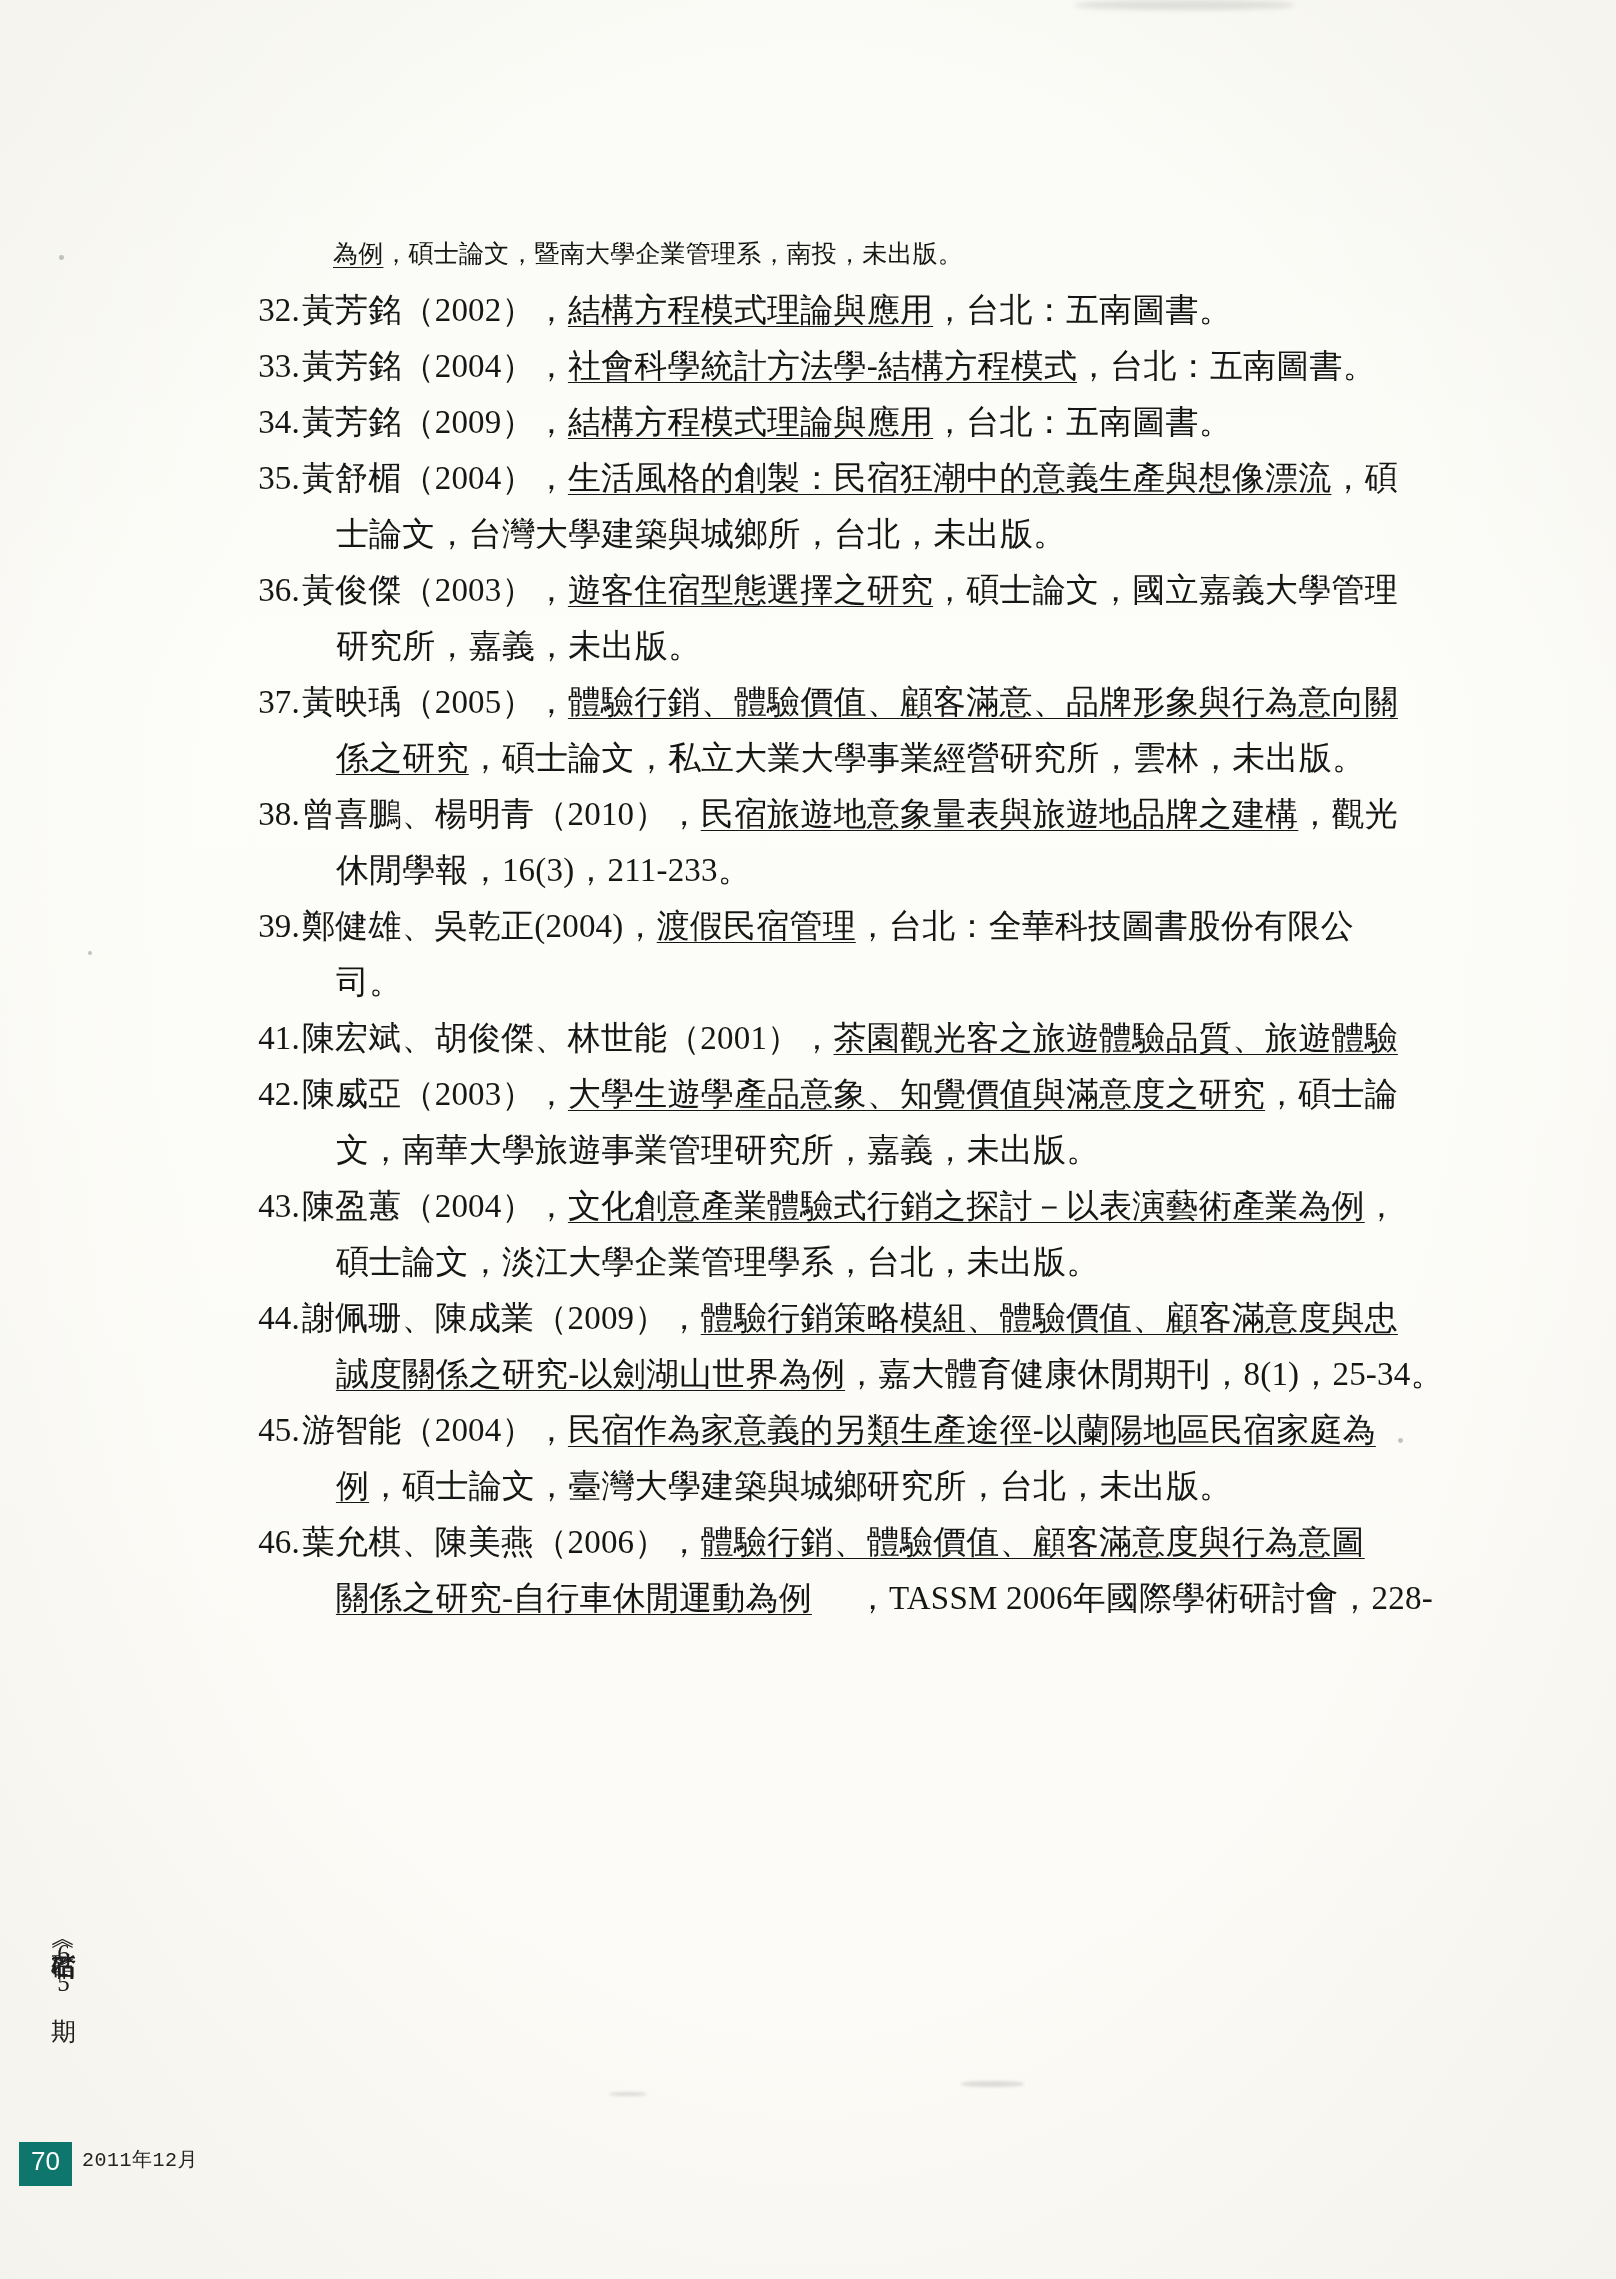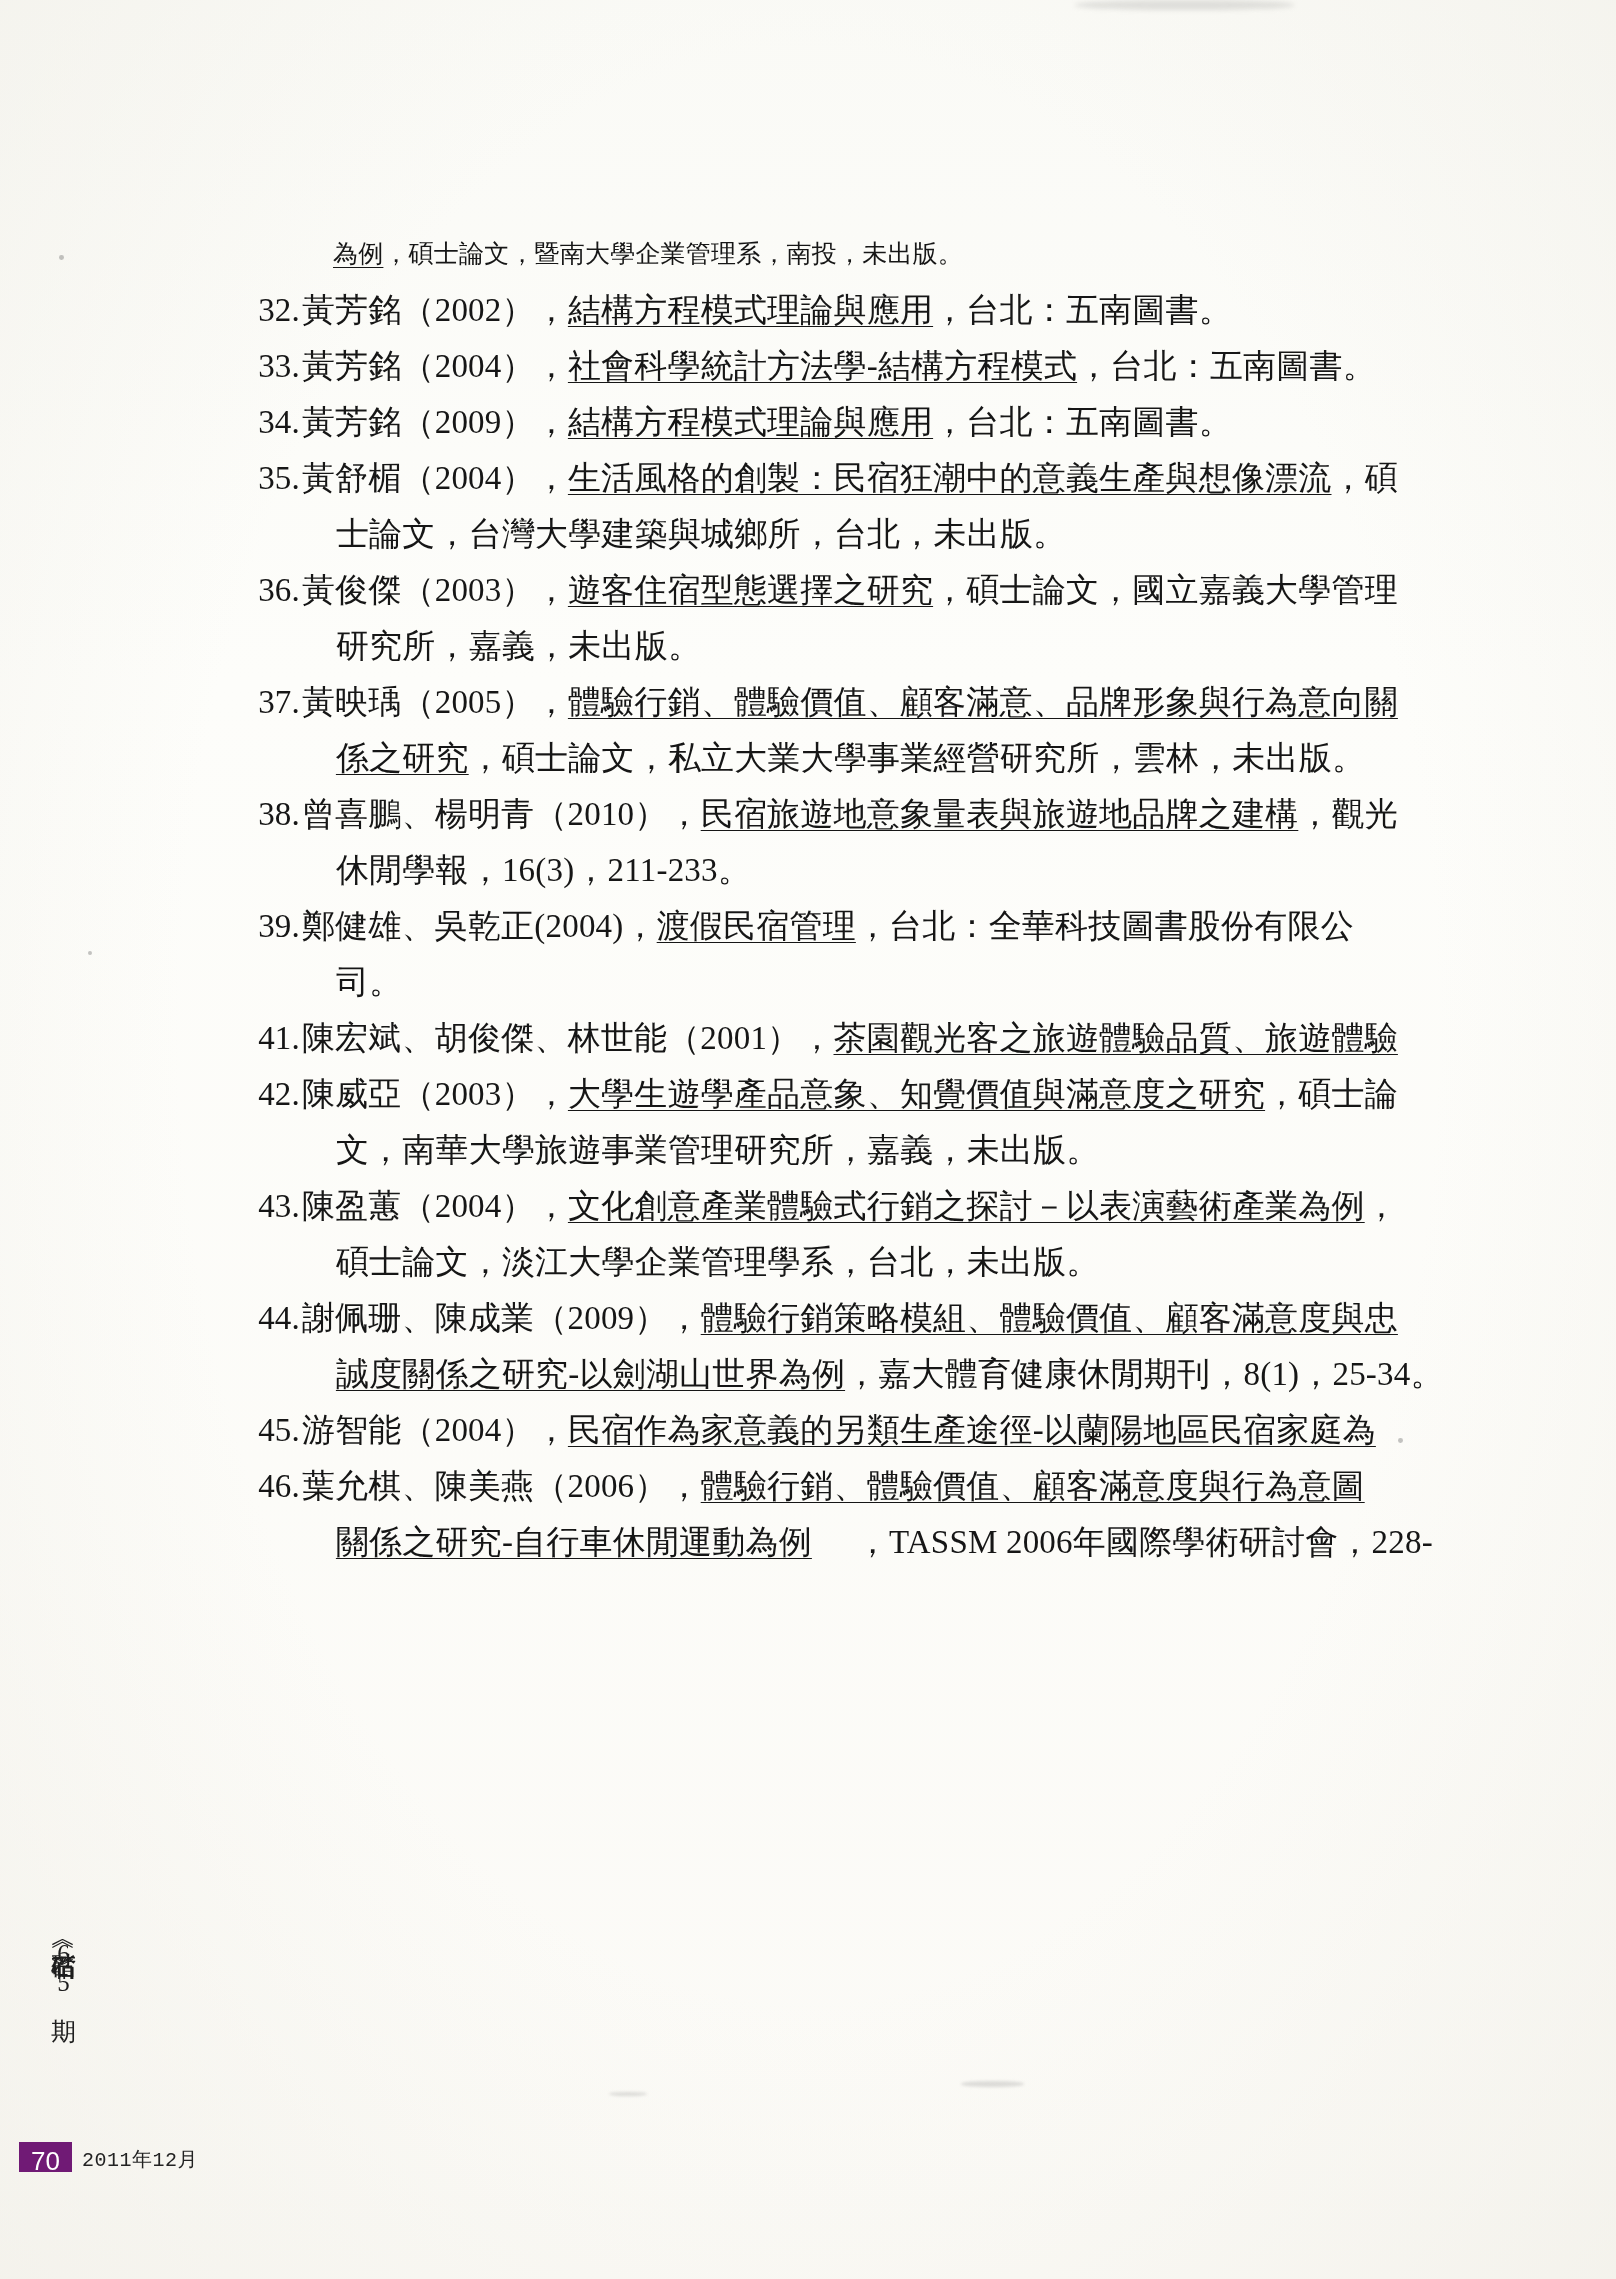--- a/index.html
+++ b/index.html
@@ -101,22 +101,22 @@
     writing-mode: vertical-rl;
     text-orientation: upright;
     letter-spacing: 1.9px;
     color: #1d1d1d;
   }
   .page-number-box {
     position: absolute;
     left: 19px;
     top: 2142px;
     width: 53px;
-    height: 30px;
-    background: #701a75;
+    height: 44px;
+    background: #0f766e;
     color: #ffffff;
     font-size: 26px;
     line-height: 38px;
     text-align: center;
     font-family: "Liberation Sans", sans-serif;
   }
   .page-date {
     position: absolute;
     left: 82px;
     top: 2146px;
@@ -211,21 +211,21 @@
       <span class="body"><span>陳盈蕙（2004），</span><u class="t">文化創意產業體驗式行銷之探討－以表演藝術產業為例</u><span>，</span><span class="hang">碩士論文，淡江大學企業管理學系，台北，未出版。</span></span>
     </div>
 
     <div class="ref">
       <span class="num">44.</span>
       <span class="body"><span>謝佩珊、陳成業（2009），</span><u class="t">體驗行銷策略模組、體驗價值、顧客滿意度與忠</u><span class="hang"><u class="t">誠度關係之研究-以劍湖山世界為例</u><span>，嘉大體育健康休閒期刊，8(1)，25-34。</span></span></span>
     </div>
 
     <div class="ref">
       <span class="num">45.</span>
-      <span class="body"><span>游智能（2004），</span><u class="t">民宿作為家意義的另類生產途徑-以蘭陽地區民宿家庭為</u></span>
+      <span class="body"><span>游智能（2004），</span><u class="t">民宿作為家意義的另類生產途徑-以蘭陽地區民宿家庭為</u><span class="hang"><u class="t">例</u><span>，碩士論文，臺灣大學建築與城鄉研究所，台北，未出版。</span></span></span>
     </div>
 
     <div class="ref">
       <span class="num">46.</span>
       <span class="body"><span>葉允棋、陳美燕（2006），</span><u class="t">體驗行銷、體驗價值、顧客滿意度與行為意圖</u><span class="hang"><u class="t">關係之研究-自行車休閒運動為例</u><span class="latin">，TASSM 2006年國際學術研討會，228-</span></span></span>
     </div>
 
   </div>
 
   <div class="footer">

